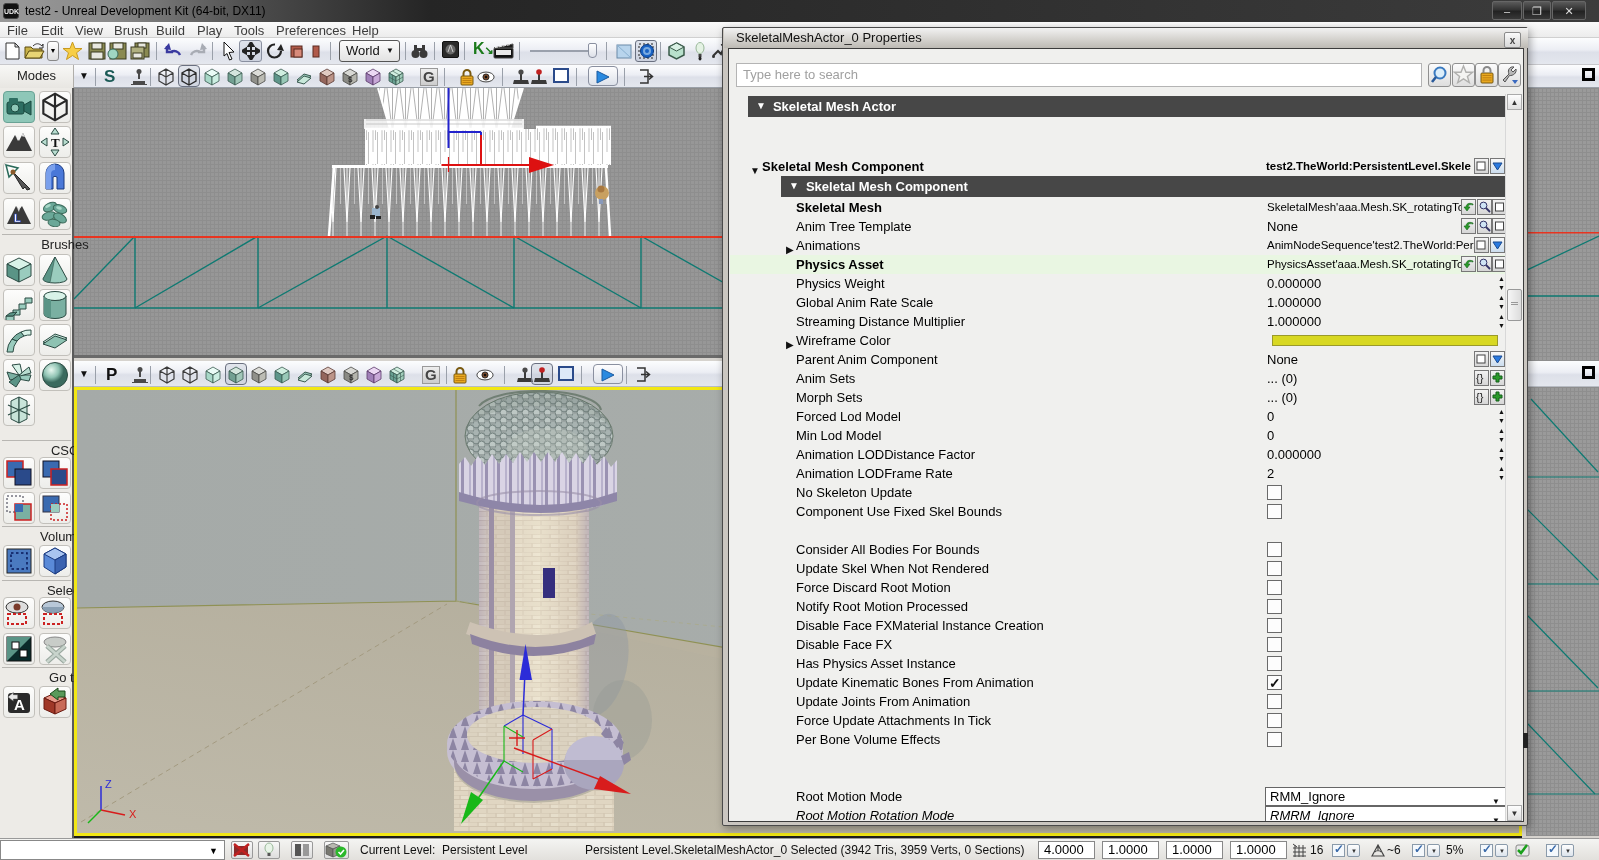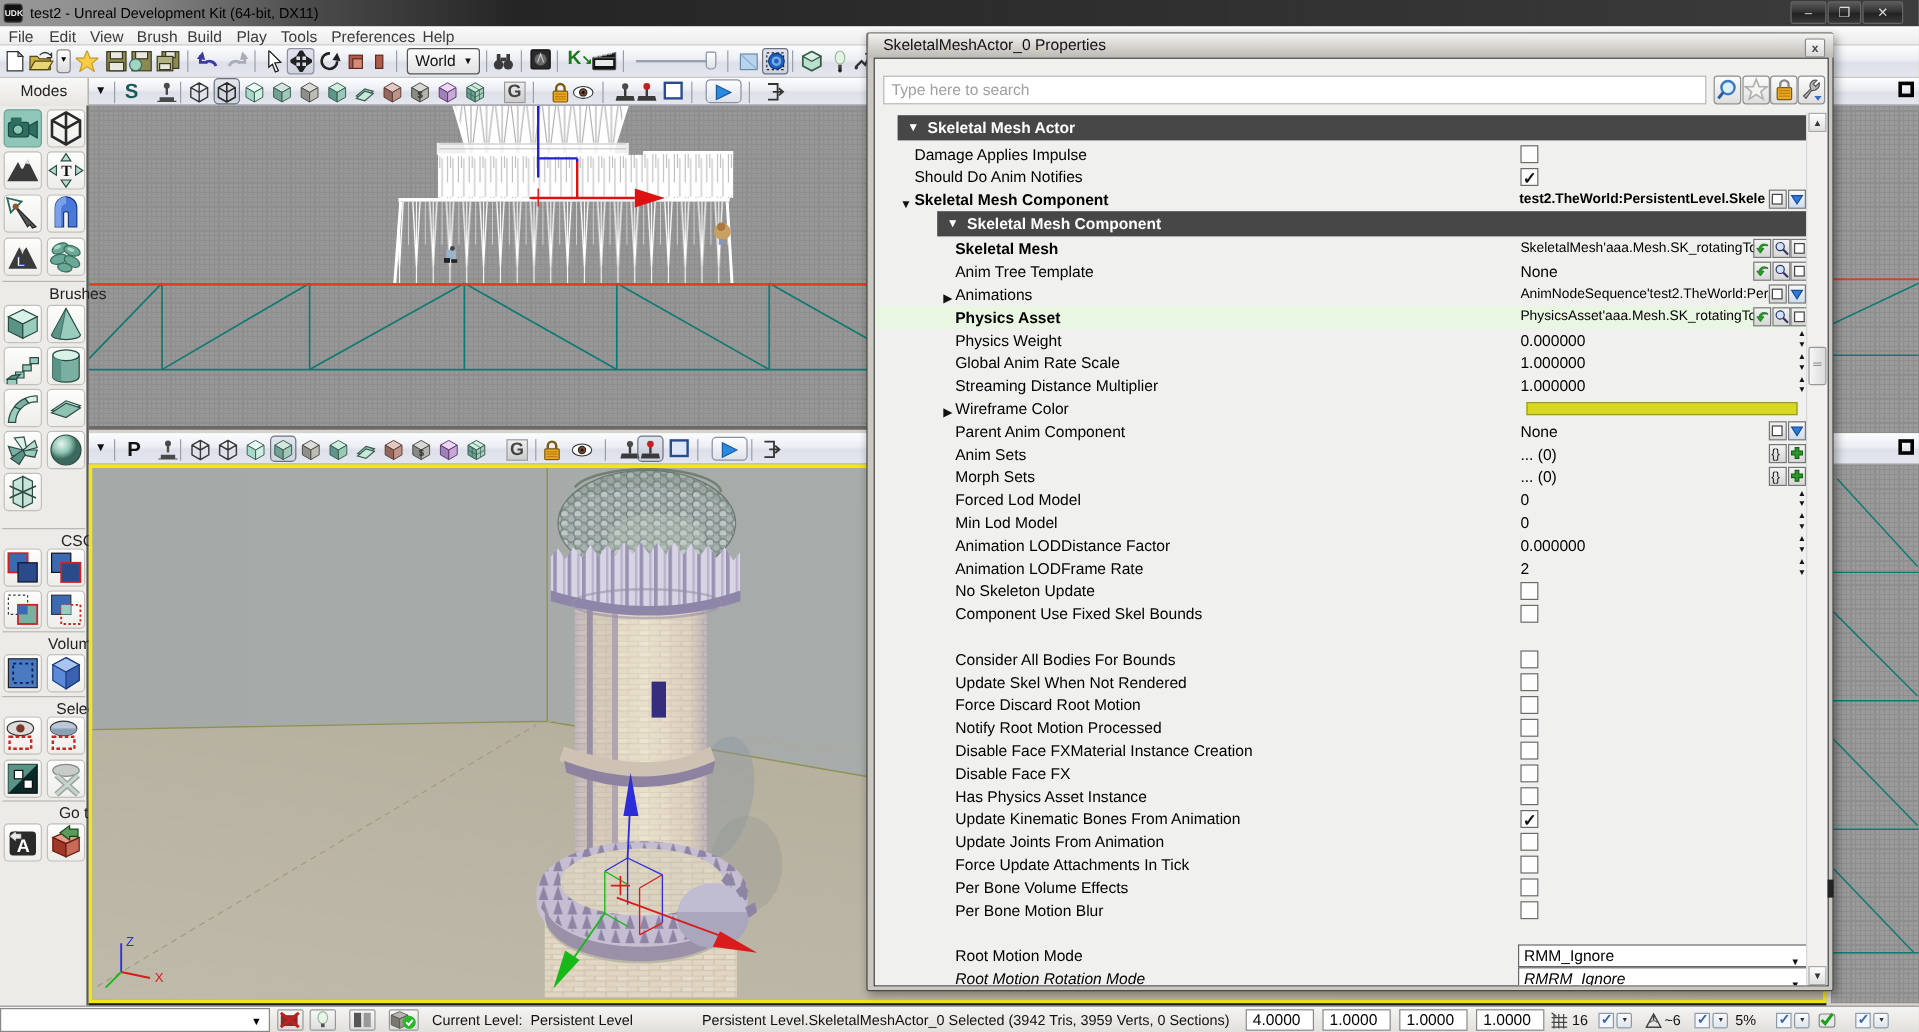--- a/index.html
+++ b/index.html
@@ -845,28 +845,20 @@
             <rect x="5" y="9" width="12" height="10" rx="1" fill="#e8a820" stroke="#7a5a10"></rect>
             <path d="M7.5 9 V6.5 a3.5 3.5 0 0 1 7 0 V9" fill="none" stroke="#8a8a8a" stroke-width="2"></path>
             <path d="M6.5 11.5 h9 M6.5 13.8 h9 M6.5 16.1 h9" stroke="#c08010"></path>
           </svg></div>
     <div class="sbtn" style="left:769px;"><svg width="21" height="22" viewBox="0 0 21 22">
             <path d="M4 16 L10 10 C8 6 11 2 15 3 L12 6 14 8 17 5 C18 9 14 12 10.5 11.5 L6 18 Z" fill="#b8b8b8" stroke="#555"></path>
             <path d="M13 16 l6 0 -3 4Z" fill="#3a6ac0"></path>
           </svg></div>
     <div id="pgrid">
       <div class="phdr" style="left:18px;top:2px;width:758px;"><span class="hexp" style="margin-left:8px;">▼</span>Skeletal Mesh Actor</div>
-      <div class="prow" style="top:25px;">
-            <span class="pl1">Damage Applies Impulse</span>
-            <span class="cb"></span>
-          </div>
-      <div class="prow" style="top:44px;">
-            <span class="pl1">Should Do Anim Notifies</span>
-            <span class="cb c"></span>
-          </div>
       <div class="prow" style="top:63px;">
             <span class="exp" style="left:20px;top:4px;">▼</span>
             <span class="pl1" style="font-weight:bold;">Skeletal Mesh Component</span>
             <span class="pv" style="font-weight:bold;left:536px;width:207px;overflow:hidden;white-space:nowrap;font-size:11.5px;">test2.TheWorld:PersistentLevel.Skele</span>
             <span class="ubtns">
               <span class="ubtn" style="left:0;"><svg width="13" height="14" viewBox="0 0 13 14">
                   <rect x="2" y="3" width="8" height="8" fill="#fff" stroke="#444"></rect>
                 </svg></span>
               <span class="ubtn" style="left:16px;background:linear-gradient(#f8f8f8,#cde);"><svg width="13" height="14" viewBox="0 0 13 14">
                   <path d="M2 4 L11 4 6.5 11 Z" fill="#2a7ae0" stroke="#1a4a90"></path>
@@ -1054,24 +1046,20 @@
       <div class="prow" style="top:598px;">
             <span class="pl2">Update Joints From Animation</span>
             <span class="cb"></span>
           </div>
       <div class="prow" style="top:617px;padding-left:28px;">
             <span class="pl2">Force Update Attachments In Tick</span>
             <span class="cb"></span>
           </div>
       <div class="prow" style="top:636px;">
             <span class="pl2">Per Bone Volume Effects</span>
-            <span class="cb"></span>
-          </div>
-      <div class="prow" style="top:655px;">
-            <span class="pl2">Per Bone Motion Blur</span>
             <span class="cb"></span>
           </div>
       <div class="prow" style="top:693px;">
             <span class="pl2">Root Motion Mode</span>
             <span class="combo">RMM_Ignore</span>
           </div>
       <div class="prow" style="top:712px;font-style:italic;">
             <span class="pl2">Root Motion Rotation Mode</span>
             <span class="combo">RMRM_Ignore</span>
           </div>

